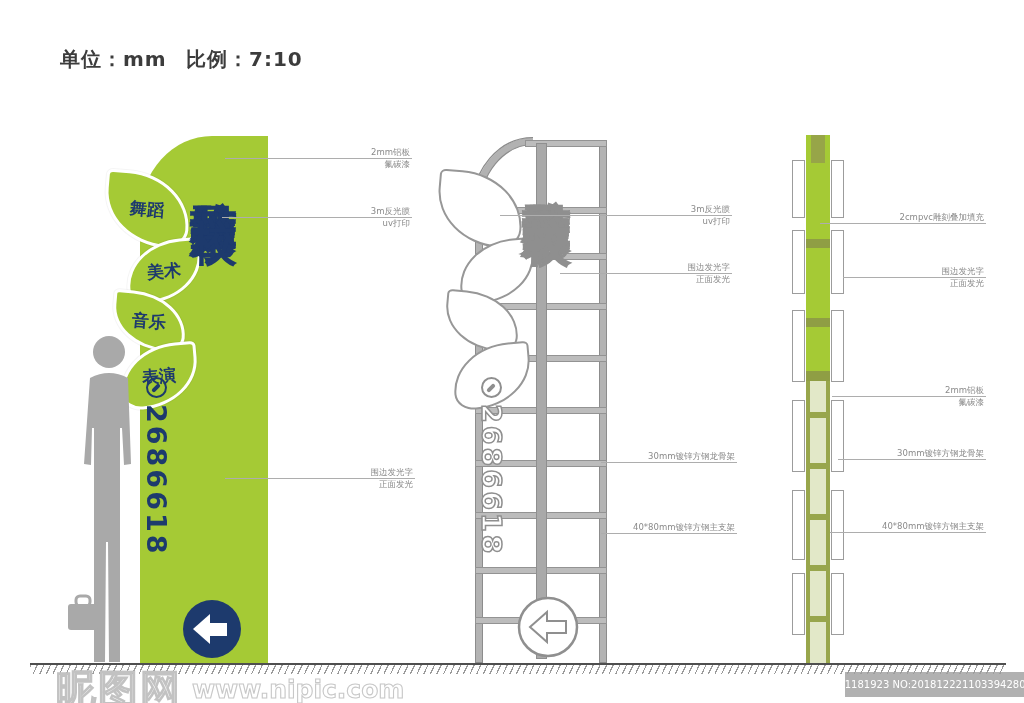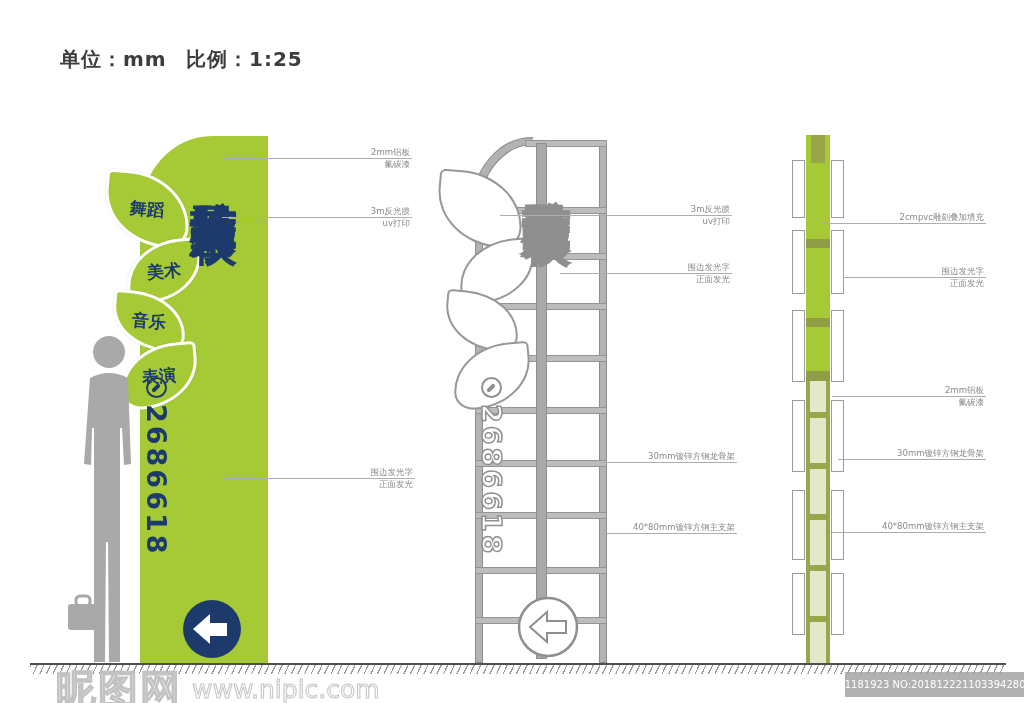--- a/index.html
+++ b/index.html
@@ -45,31 +45,31 @@
   
   .anno{position:absolute;font-size:8.5px;line-height:11px;color:#8a8a8a;text-align:right;}
   .anno div{white-space:nowrap;padding-right:2px;}
   .anno .rule{border-top:1px solid #adadad;height:0;padding:0;}
 
   
   .ground{position:absolute;left:30px;top:663px;width:976px;border-top:2px solid #4f4f4f;}
   .hatch{height:9px;background:repeating-linear-gradient(115deg,#9a9a9a 0px,#9a9a9a 1.2px,transparent 1.2px,transparent 6px);}
   .wm{position:absolute;left:36px;top:662px;display:flex;align-items:center;gap:10px;color:transparent;}
   .wm .cn{font-size:40px;font-weight:800;-webkit-text-stroke:1.3px #c2c2c2;letter-spacing:2px;margin-left:20px;}
-  .wm .url{font-size:25px;font-weight:400;-webkit-text-stroke:1.1px #c8c8c8;}
+  .wm .url{font-size:25px;font-weight:700;-webkit-text-stroke:1.1px #c8c8c8;}
   .idbar{position:absolute;left:845px;top:672px;width:179px;height:25px;background:rgba(158,158,158,.8);
          color:#fff;font-size:10px;display:flex;align-items:center;justify-content:center;white-space:nowrap;}
 </style>
 </head>
 <body>
 
 <div class="canvas">
 
   <div class="hdr" style="left:60px">单位：mm</div>
-  <div class="hdr" style="left:186px">比例：1:25</div>
+  <div class="hdr" style="left:186px">比例：7:10</div>
 
   <div>
     <div class="panel"></div>
 
     <div class="leaf a" style="left:104px;top:172px;width:86px;height:74px">
       <span>舞蹈</span>
       </div>
     <div class="leaf b" style="left:126px;top:240px;width:76px;height:62px">
       <span>美术</span>
       </div>

